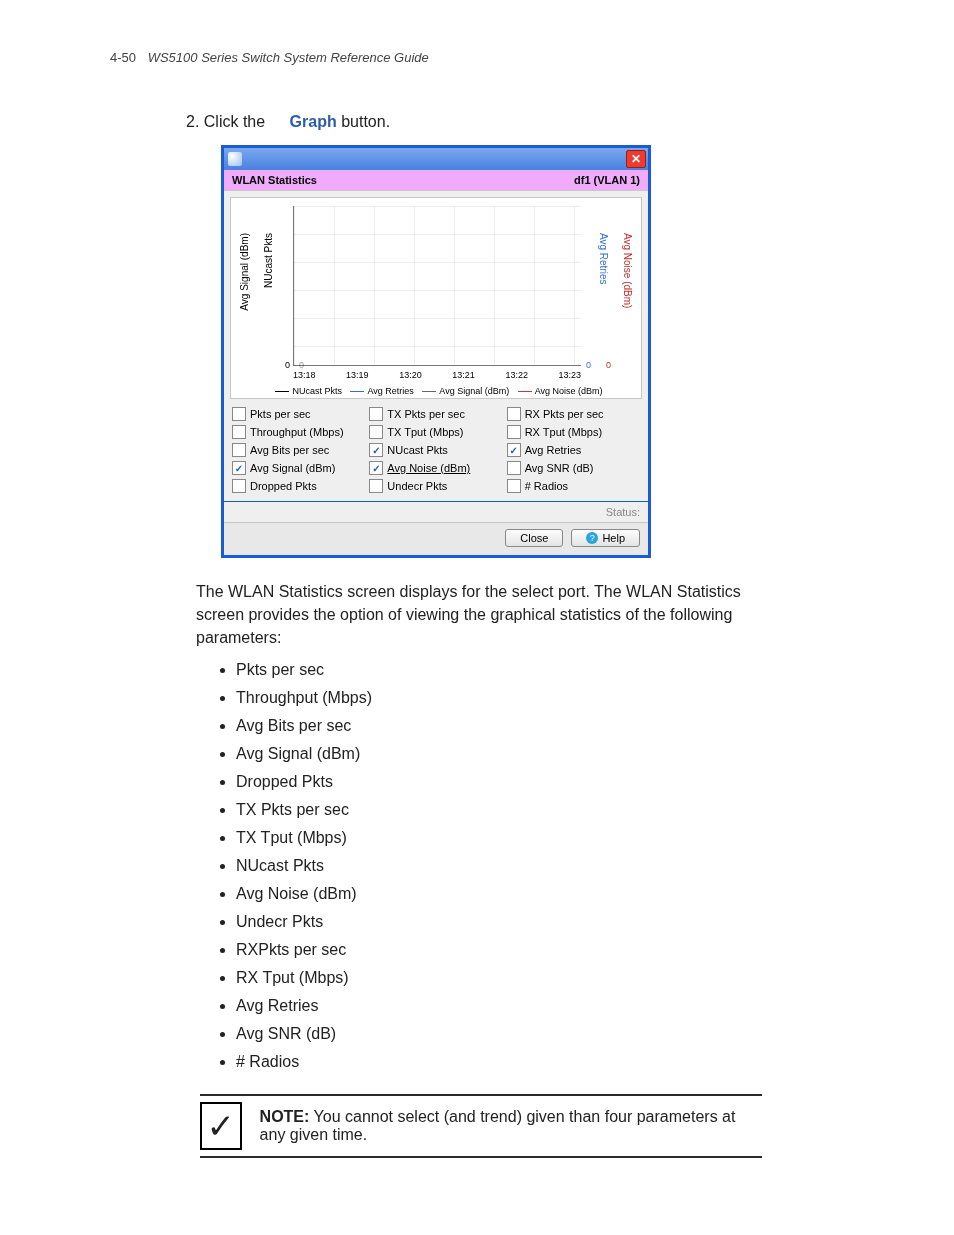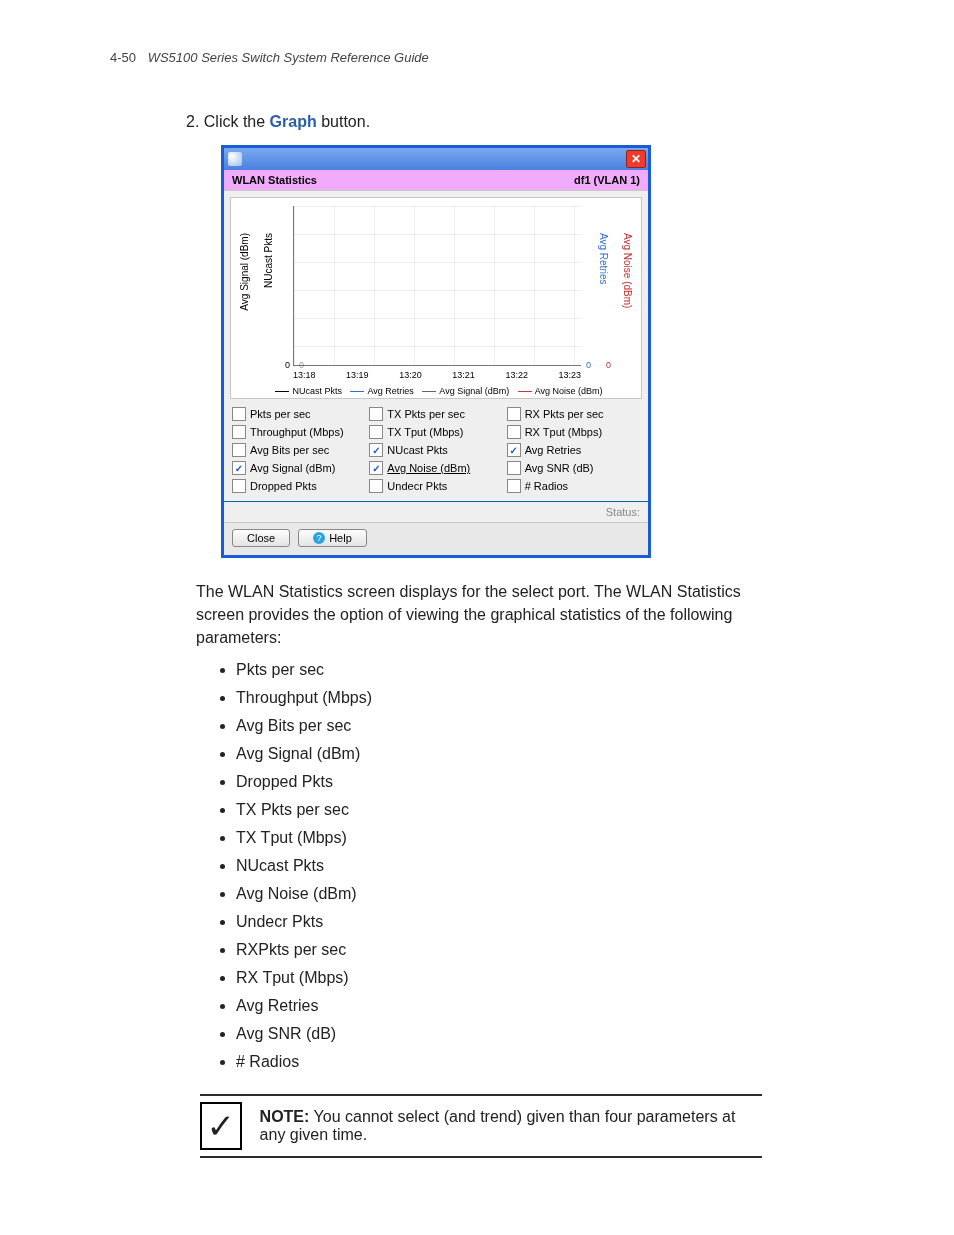--- a/index.html
+++ b/index.html
@@ -28,20 +28,21 @@
     margin-right: 8px;
   }
   .step-line {
     margin-left: 76px;
     font-size: 16px;
     margin-bottom: 14px;
   }
   .step-line .bold-link {
     font-weight: bold;
     color: #2a5ea8;
+    margin-left: 20px;
   }
   
   .dialog {
     width: 424px;
     margin: 0 auto 22px auto;
     border: 3px solid #1a5bd6;
     background: #efefef;
     font-family: Tahoma, Arial, sans-serif;
     font-size: 11px;
     color: #000;
@@ -157,20 +158,21 @@
     font-weight: bold;
   }
   .status-row {
     padding: 4px 8px;
     color: #888;
     border-top: 1px solid #0369a1;
     text-align: right;
   }
   .button-row {
     display: flex;
+    justify-content: flex-end;
     gap: 8px;
     padding: 6px 8px 8px 8px;
     border-top: 1px solid #c8c8c8;
     background: #e8e8e8;
   }
   .btn {
     border: 1px solid #888;
     background: linear-gradient(#fdfdfd,#e4e4e4);
     border-radius: 3px;
     padding: 2px 14px;

